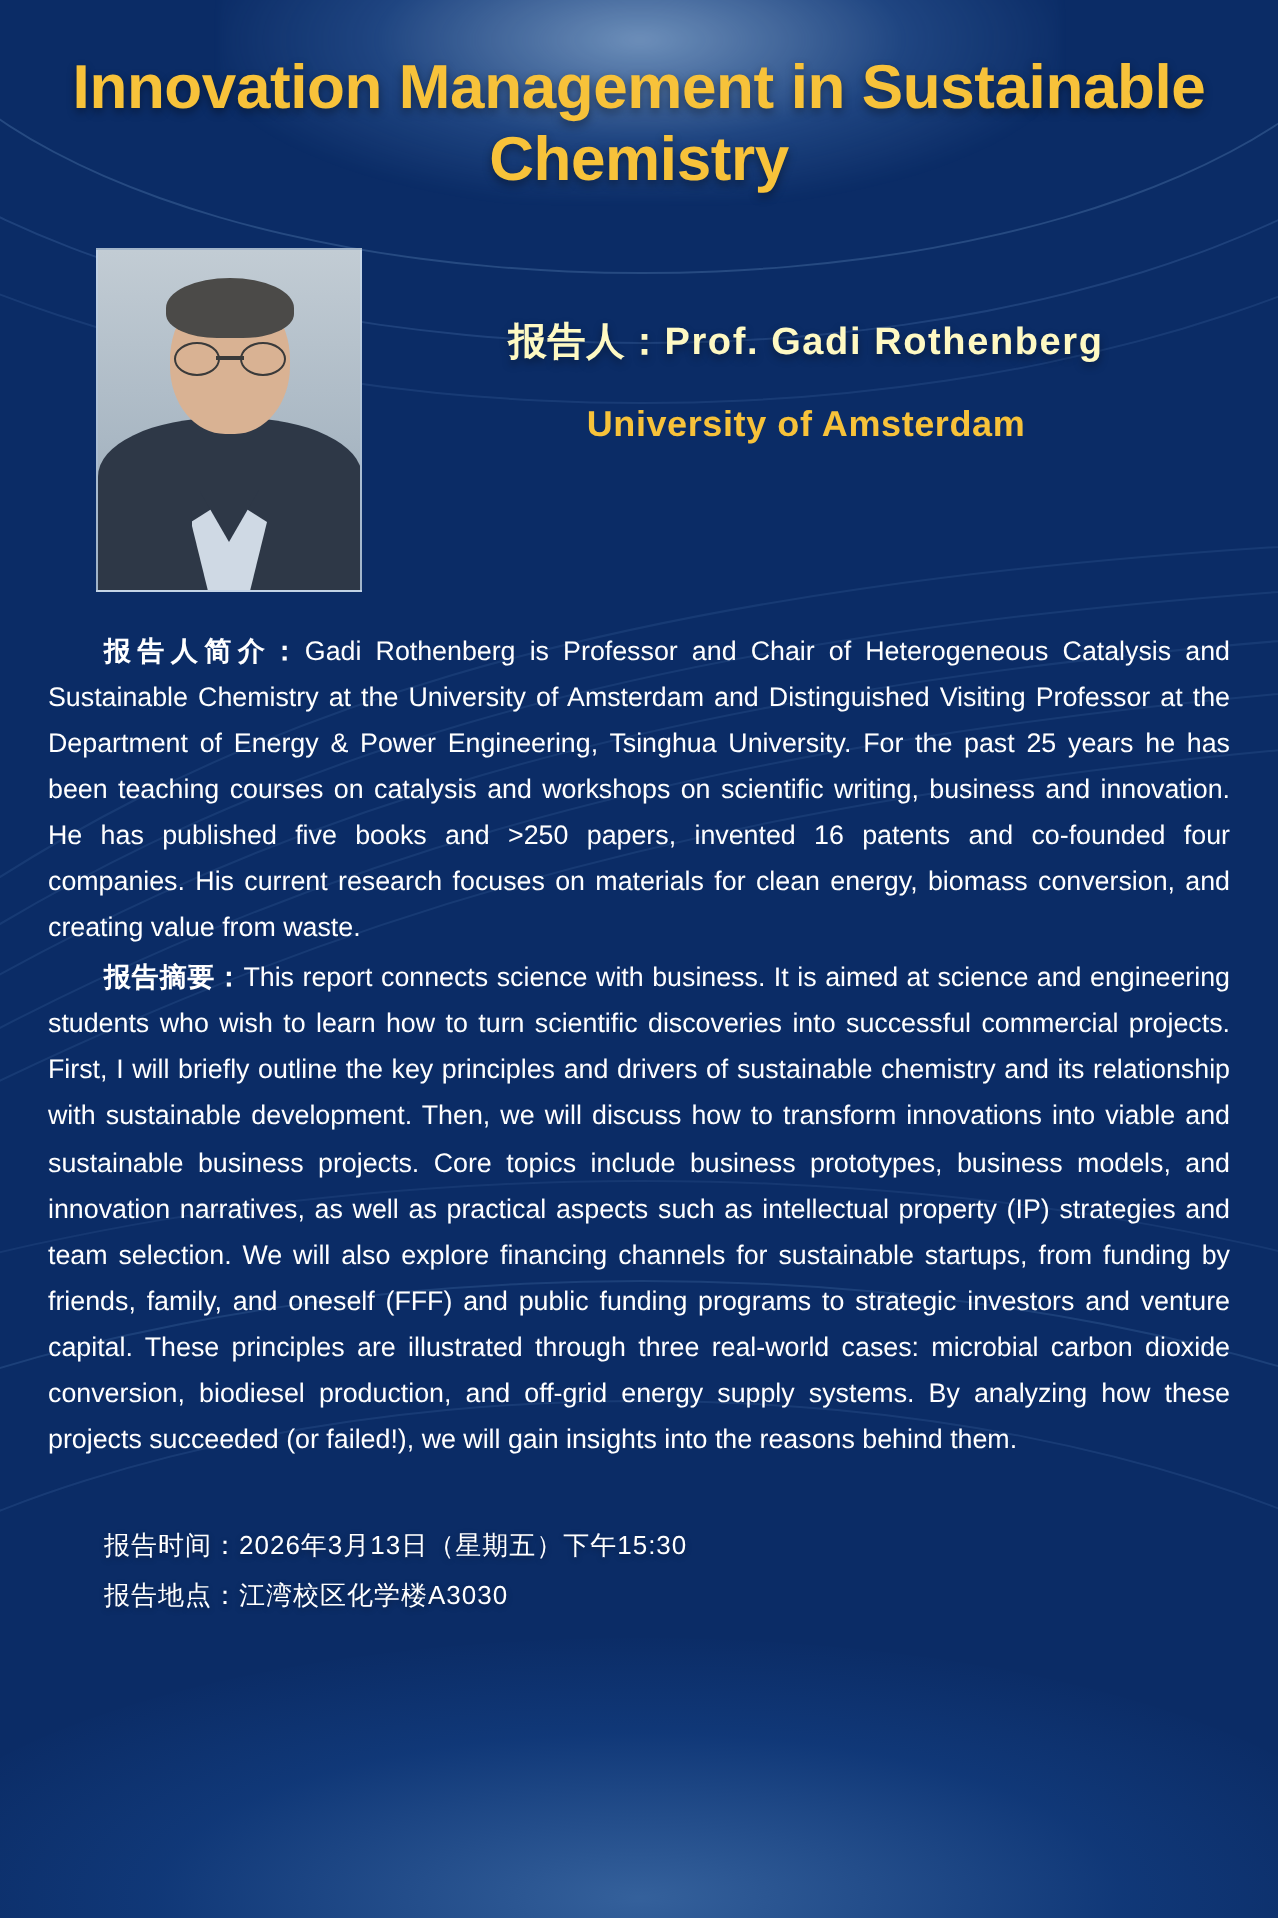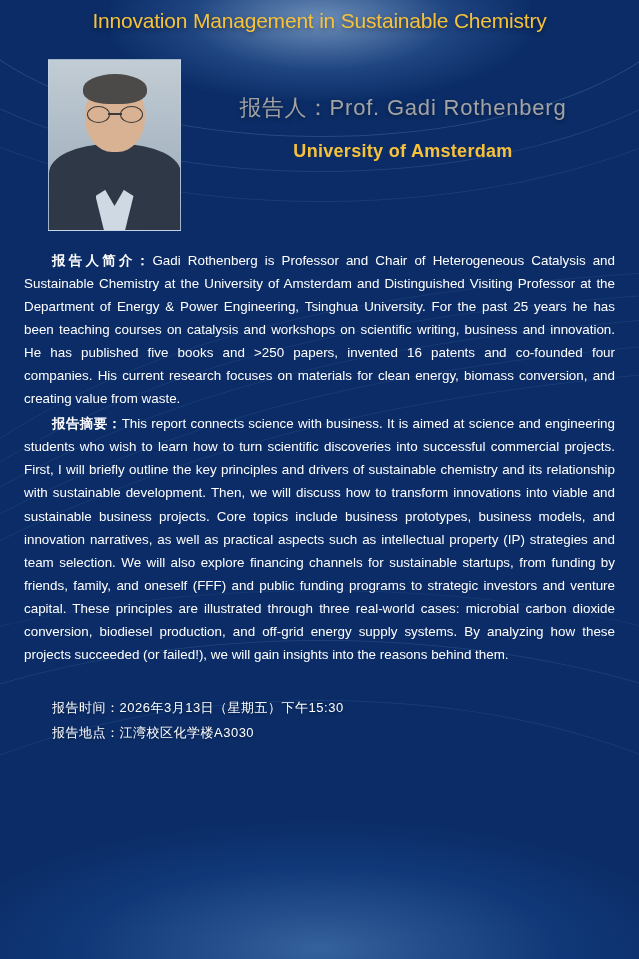--- a/index.html
+++ b/index.html
@@ -96,25 +96,25 @@
     color: #ffffff;
     font-size: 20px;
     font-weight: bold;
     letter-spacing: 2px;
     font-family: "Liberation Serif", serif;
     text-shadow: 0 1px 3px rgba(0,0,0,0.35);
   }
 
   .main-title {
     position: relative;
-    margin: 9px 18px 0 18px;
+    margin: 26px 18px 0 18px;
     text-align: center;
     color: #f7c23a;
-    font-size: 21px;
-    font-weight: normal;
+    font-size: 31px;
+    font-weight: bold;
     letter-spacing: -0.2px;
     text-shadow: 0 2px 5px rgba(0,0,0,0.4);
   }
 
   .speaker-block {
     position: relative;
     display: flex;
     align-items: flex-start;
     margin: 26px 0 0 0;
     padding: 0 40px 0 48px;
@@ -207,23 +207,23 @@
     background: #2e3847;
     clip-path: polygon(50% 100%, 0 0, 100% 0);
   }
   .speaker-text {
     margin-left: 26px;
     padding-top: 34px;
     flex: 1;
     text-align: center;
   }
   .speaker-name {
-    color: #a3a3a3;
-    font-size: 22px;
-    font-weight: normal;
+    color: #fef9c3;
+    font-size: 19px;
+    font-weight: bold;
     letter-spacing: 0.5px;
     text-shadow: 0 2px 4px rgba(0,0,0,0.35);
   }
   .speaker-name .en { letter-spacing: 0.8px; }
   .speaker-affil {
     margin-top: 18px;
     color: #f7c23a;
     font-size: 18px;
     font-weight: bold;
     letter-spacing: 0.3px;

